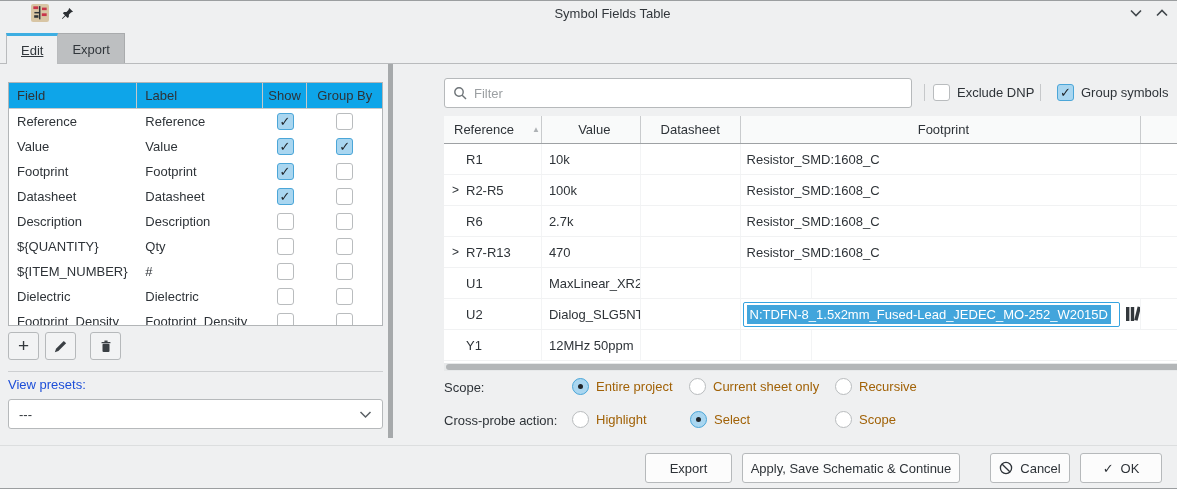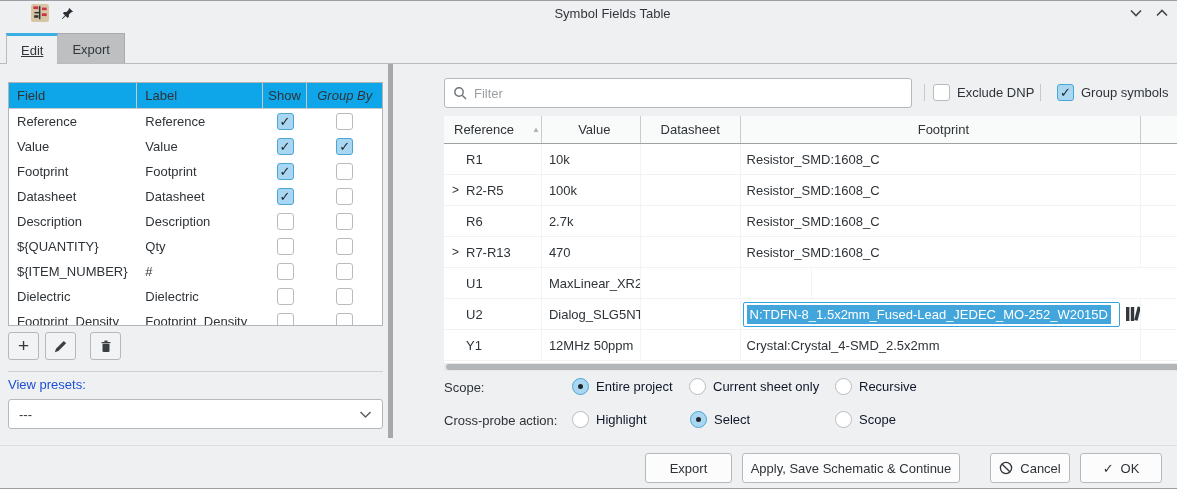--- a/index.html
+++ b/index.html
@@ -27,21 +27,21 @@
   
   .fields-table { position:absolute; left:8px; top:81px; width:375px; height:244px; background:#fff;
                   border:1px solid #b2b5b7; overflow:hidden; }
   .ft-header { display:flex; height:26px; border-bottom:1px solid #c6c8ca; background:#0ea5e9; }
   .ft-header > div { display:flex; align-items:center; border-right:1px solid #c6c8ca; }
   .ft-header > div:last-child { border-right:none; }
   .frow { display:flex; height:25px; }
   .fc-field { width:129px; padding-left:8px; display:flex; align-items:center; overflow:hidden; white-space:nowrap; }
   .fc-label { width:126px; padding-left:8px; display:flex; align-items:center; overflow:hidden; white-space:nowrap; }
   .fc-show  { width:45px;  display:flex; align-items:center; justify-content:center; }
-  .fc-group { width:75px;  display:flex; align-items:center; justify-content:center;font-style:italic; }
+  .fc-group { width:75px;  display:flex; align-items:center; justify-content:center; }
 
   .cb { width:17px; height:17px; border:1px solid #b9bcbe; border-radius:3px; background:#fff;
         display:inline-flex; align-items:center; justify-content:center; }
   .cb.checked { background:#a9d6f0; border-color:#4ba6d8; }
   .cb.checked::after { content:"✓"; font-size:13px; font-weight:bold; color:#21262b; line-height:1; }
 
   .left-toolbar { position:absolute; left:8px; top:331px; display:flex; }
   .tool-btn { width:31px; height:28px; background:#f2f3f4; border:1px solid #b6b9bb; border-radius:3px;
               display:flex; align-items:center; justify-content:center; margin-right:6px; }
   .tool-btn.trash { margin-left:8px; }
@@ -91,21 +91,21 @@
                 border:1px solid #36a3e0; border-radius:2px; display:flex; align-items:center; overflow:hidden; }
   .fp-sel { margin-left:3px; background:#42a5dc; color:#fff; padding:2px 3px; white-space:nowrap; }
   .books-icon { position:absolute; left:384px; top:6px; width:17px; height:18px; }
 
   .hscrollbar { position:absolute; left:0; top:300px; width:769px; height:8px; background:#e7e9ea; }
   .hscroll-thumb { position:absolute; left:2px; top:1px; width:760px; height:6px; background:#b3b6b8; border-radius:3px; }
 
   .scope-row { position:absolute; left:0; top:315px; height:20px; width:769px; }
   .probe-row { position:absolute; left:0; top:348px; height:20px; width:769px; }
   .row-label { position:absolute; left:0; top:2px; color:#2e3338; }
-  .radio-opt { position:absolute; top:0; display:flex; align-items:center; gap:7px; color:#0f172a; }
+  .radio-opt { position:absolute; top:0; display:flex; align-items:center; gap:7px; color:#a16207; }
   .radio { width:17px; height:17px; border-radius:50%; border:1px solid #b9bcbe; background:#fff; position:relative; flex:0 0 17px; }
   .radio.selected { background:#a9d6f0; border-color:#4ba6d8; }
   .radio.selected::after { content:""; position:absolute; left:5px; top:5px; width:5px; height:5px; border-radius:50%; background:#21262b; }
 
   
   .footer-line { position:absolute; left:0; top:444px; width:1177px; height:1px; background:#dcdedf; }
   .btn { position:absolute; top:452px; height:30px; background:#fcfcfc; border:1px solid #b6b9bb; border-radius:3px;
          display:flex; align-items:center; justify-content:center; gap:7px; color:#2e3338; font-size:13px; }
   .btn-export { left:645px; width:87px; }
   .btn-apply  { left:742px; width:218px; }
@@ -403,21 +403,20 @@
       </div>
       <div class="c-qty"></div>
     </div>
     <div class="st-row">
       <div class="c-ref">
           <span class="exp-pad"></span>
           <span>Y1</span>
         </div>
       <div class="c-val">12MHz 50ppm</div>
       <div class="c-ds"></div>
-      <div class="c-fp">Crystal:Crystal_4-SMD_2.5x2mm</div>
       <div class="c-qty"></div>
     </div>
   </div>
 
   <div class="hscrollbar">
     <div class="hscroll-thumb"></div>
   </div>
 
   <div class="scope-row">
     <div class="row-label">Scope:</div>

